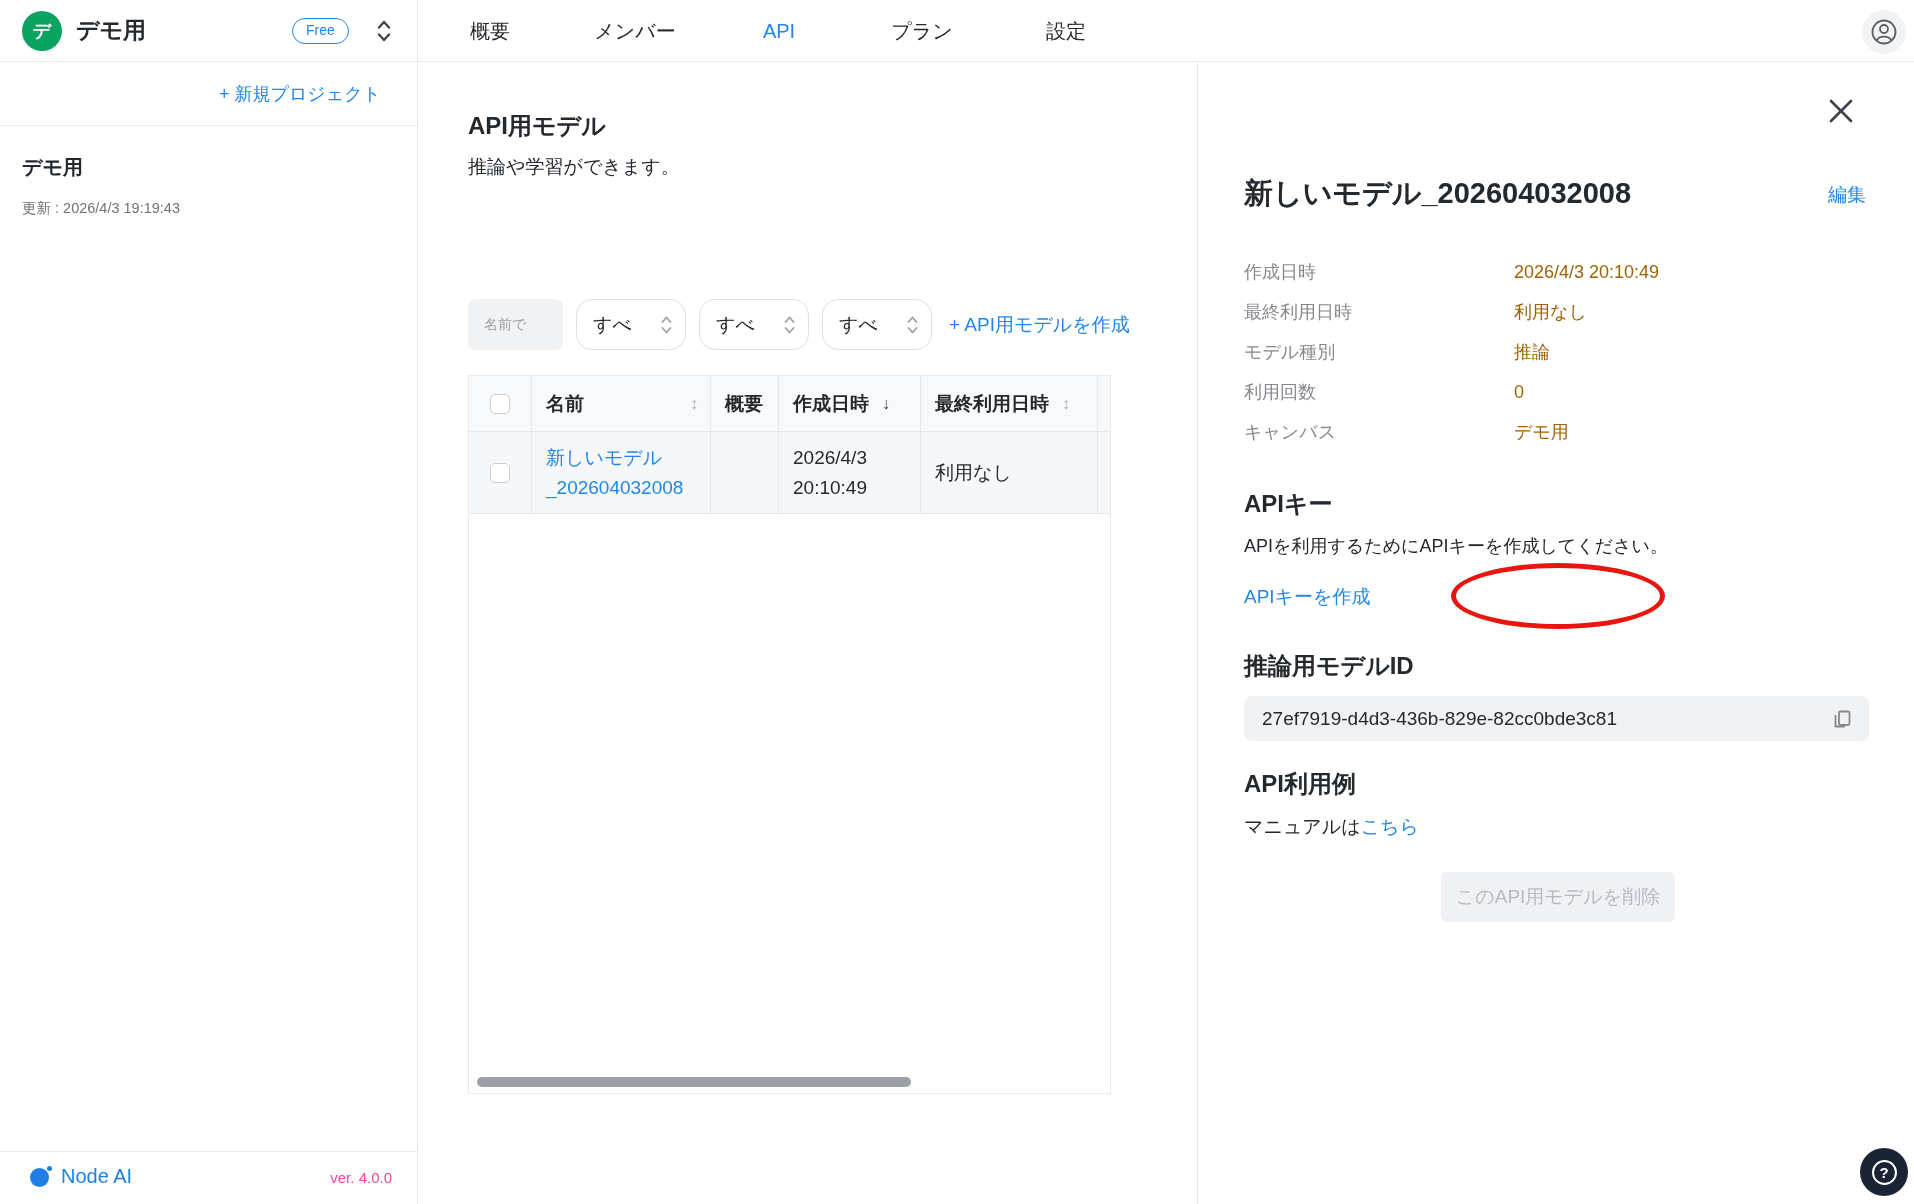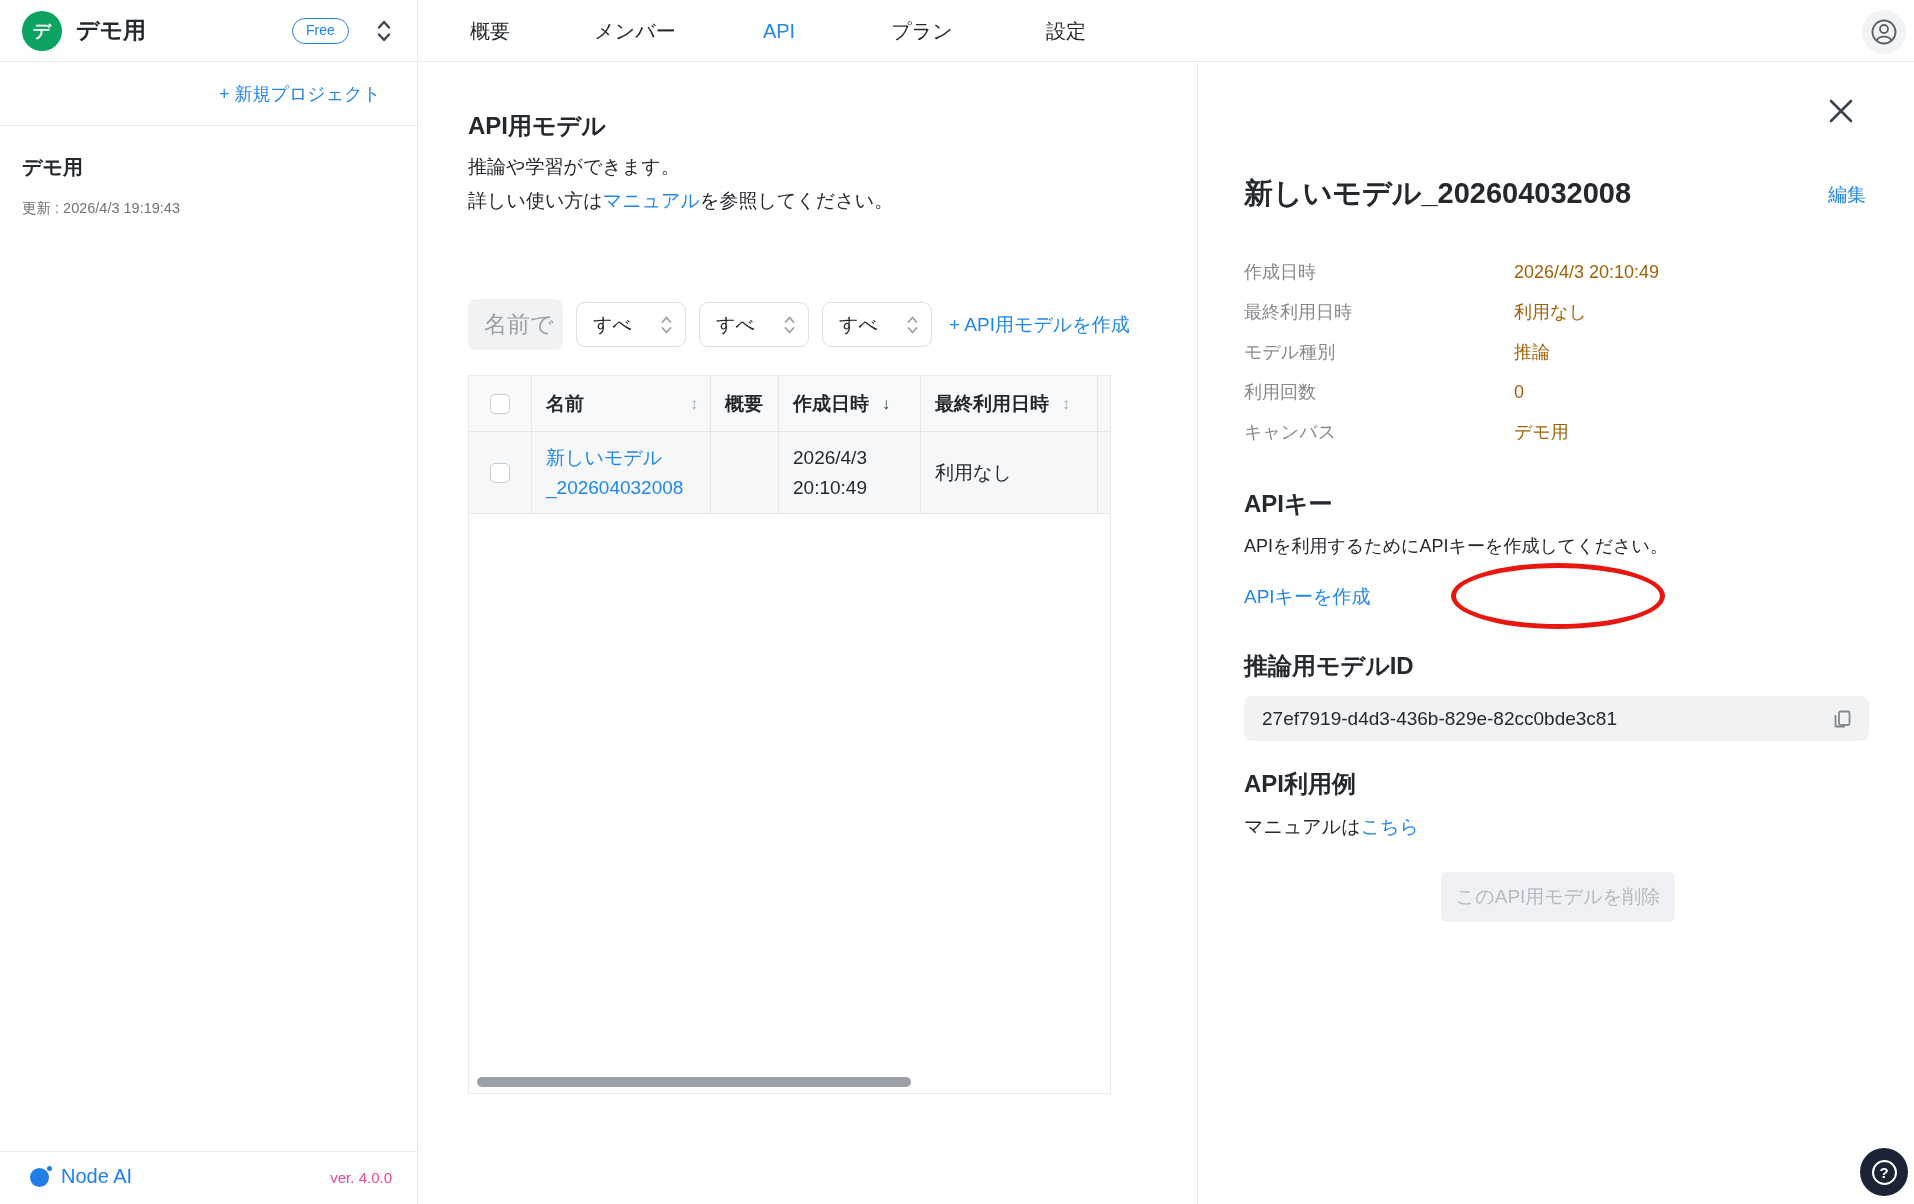--- a/index.html
+++ b/index.html
@@ -33,22 +33,22 @@
   .logo-circle { position:absolute; left:0; top:2px; width:19px; height:19px; border-radius:50%; background:#1f7fe6; }
   .logo-dot { position:absolute; left:17px; top:0; width:5px; height:5px; border-radius:50%; background:#1f7fe6; }
   .logo-text { margin-left:9px; font-size:20px; color:#1f7fe6; }
   .version { position:absolute; right:25px; top:0; line-height:52px; font-size:15px; color:#ec4899; }
 
   
   .main { position:absolute; left:418px; top:62px; width:779px; height:1142px; background:#fff; }
   .main-title { position:absolute; left:50px; top:48px; font-size:24px; font-weight:bold; }
   .main-desc { position:absolute; left:50px; top:88px; font-size:19px; line-height:34px; }
   .filters { position:absolute; left:50px; top:237px; height:51px; display:flex; align-items:center; }
-  .name-input { width:95px; height:51px; background:#f1f2f4; border-radius:8px; color:#9aa0a6; font-size:23px; display:flex; align-items:center; padding-left:16px; }
-  .select { width:110px; height:45px; border:1px solid #dcdfe3; border-radius:9px; margin-left:13px; background:#fff; display:flex; align-items:center; justify-content:space-between; padding:0 12px 0 16px; font-size:19px; cursor:pointer; }
+  .name-input { width:95px; height:51px; background:#f1f2f4; border-radius:8px; color:#9aa0a6; font-size:14px; display:flex; align-items:center; padding-left:16px; }
+  .select { width:110px; height:51px; border:1px solid #dcdfe3; border-radius:16px; margin-left:13px; background:#fff; display:flex; align-items:center; justify-content:space-between; padding:0 12px 0 16px; font-size:19px; cursor:pointer; }
   .create-link { margin-left:17px; font-size:19px; white-space:nowrap; }
 
   .table-wrap { position:absolute; left:50px; top:313px; width:643px; height:719px; border:1px solid #e9eaec; background:#fff; overflow:hidden; }
   .thead { display:flex; height:56px; background:#f8f9fa; border-bottom:1px solid #e5e7e9; font-size:19px; font-weight:bold; }
   .trow { display:flex; height:82px; background:#f6f7f8; border-bottom:1px solid #e5e7e9; font-size:19px; }
   .tcell { display:flex; align-items:center; padding-left:14px; border-left:1px solid #e5e7e9; overflow:hidden; white-space:nowrap; flex-shrink:0; }
   .tcell:first-child { border-left:none; justify-content:center; padding-left:0; }
   .c0 { width:62px; } .c1 { width:179px; } .c2 { width:68px; } .c3 { width:142px; } .c4 { width:177px; } .c5 { flex:1 1 auto; }
   .checkbox { width:20px; height:20px; border:1.5px solid #c9cdd2; border-radius:5px; background:#fff; cursor:pointer; }
   .sort-glyph { color:#aeb3b8; font-size:16px; }
@@ -127,23 +127,20 @@
       <span class="logo-text">Node AI</span>
     </div>
     <div class="version">ver. 4.0.0</div>
   </div>
 </aside>
 
 <main class="main">
   <h1 class="main-title">API用モデル</h1>
   <div class="main-desc">
     <div>推論や学習ができます。</div>
-    <div>
-      <span>詳しい使い方は</span><a class="link">マニュアル</a><span>を参照してください。</span>
-    </div>
   </div>
 
   <div class="filters">
     <div class="name-input">名前で</div>
     <div class="select">
       <span>すべ</span>
       <span style="display:flex">
         <svg width="13" height="22" viewBox="0 0 13 22" fill="none" stroke="#9aa0a6" stroke-width="1.8" stroke-linecap="round" stroke-linejoin="round">
             <path d="M2.5 8 L6.5 3.5 L10.5 8"></path>
             <path d="M2.5 14 L6.5 18.5 L10.5 14"></path>

